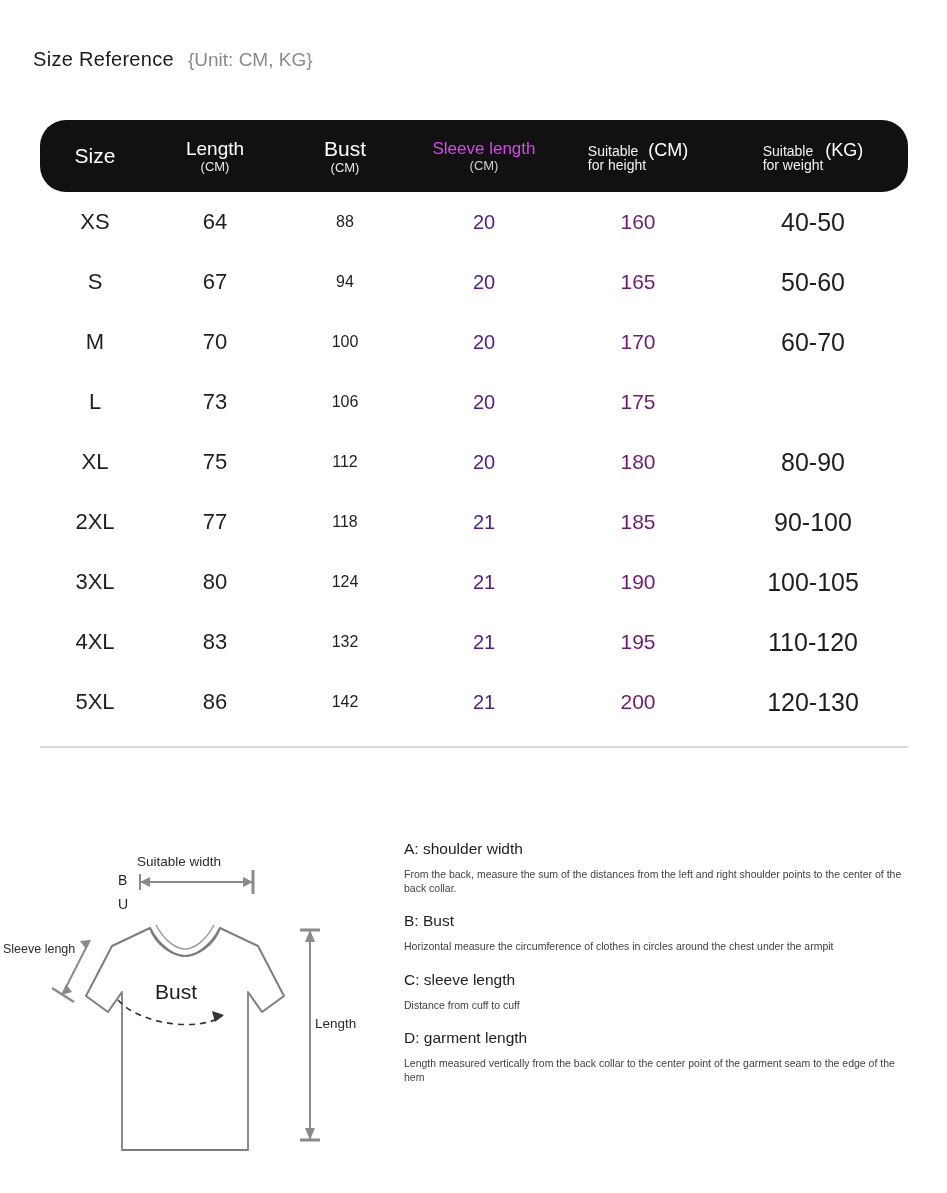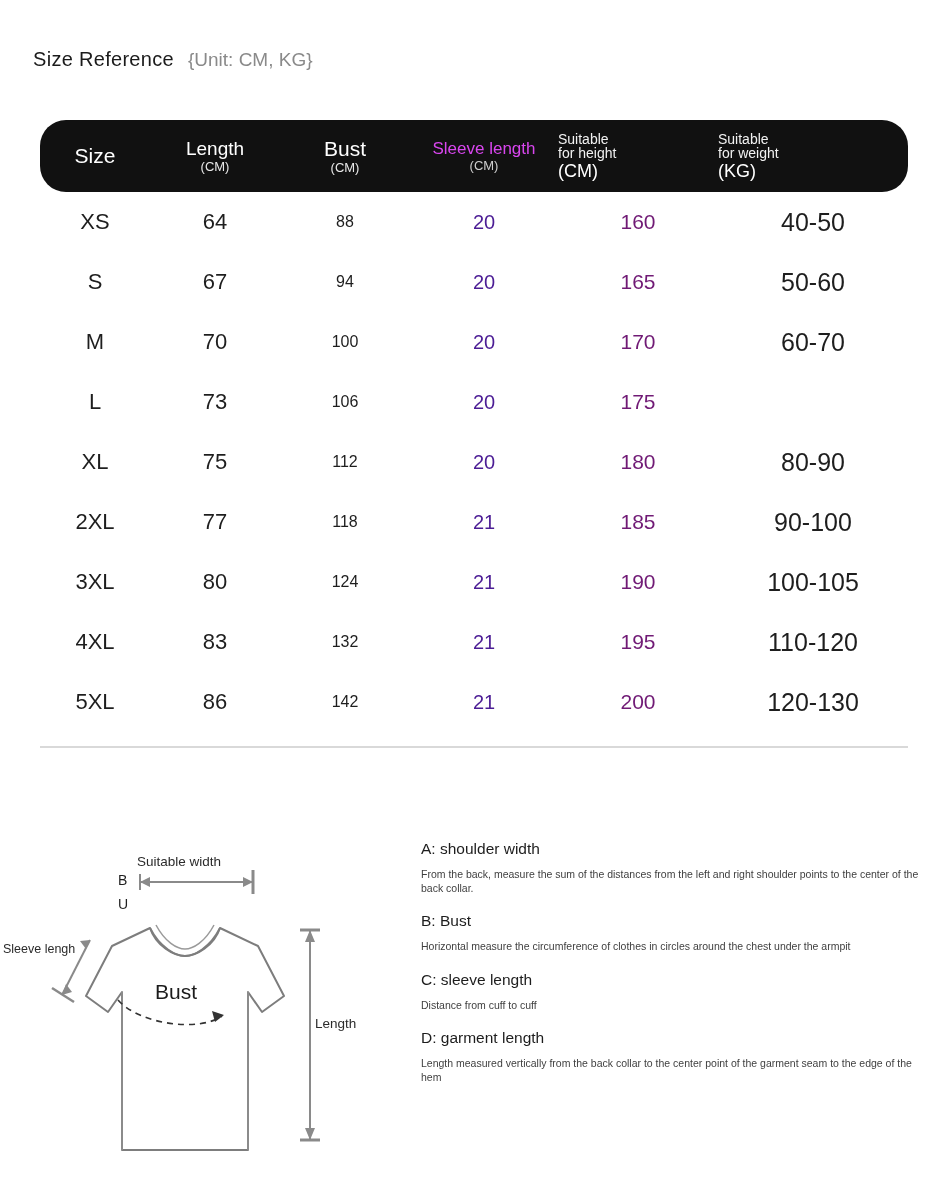--- a/index.html
+++ b/index.html
@@ -61,21 +61,21 @@
   .hcell .h-main {
     font-size: 19px;
     color: #ffffff;
   }
   .hcell .h-sub {
     font-size: 13px;
     color: #e8e8e8;
     margin-top: 1px;
   }
   .hcell.inline {
-    flex-direction: column;
+    flex-direction: row;
     align-items: baseline;
     gap: 2px;
   }
   .hcell.inline .h-two {
     display: flex;
     flex-direction: column;
     align-items: flex-start;
     line-height: 1.0;
   }
   .hcell.inline .h-two span {
@@ -138,21 +138,21 @@
     height: 360px;
   }
   .shirt-svg {
     position: absolute;
     left: 0;
     top: 0;
   }
 
   .legend {
     position: absolute;
-    left: 421px;
+    left: 404px;
     top: 20px;
     width: 520px;
   }
   .legend-block { margin-bottom: 17px; }
   .legend-title {
     font-size: 15.5px;
     color: #1d1d1d;
     margin-bottom: 9px;
   }
   .legend-desc {

